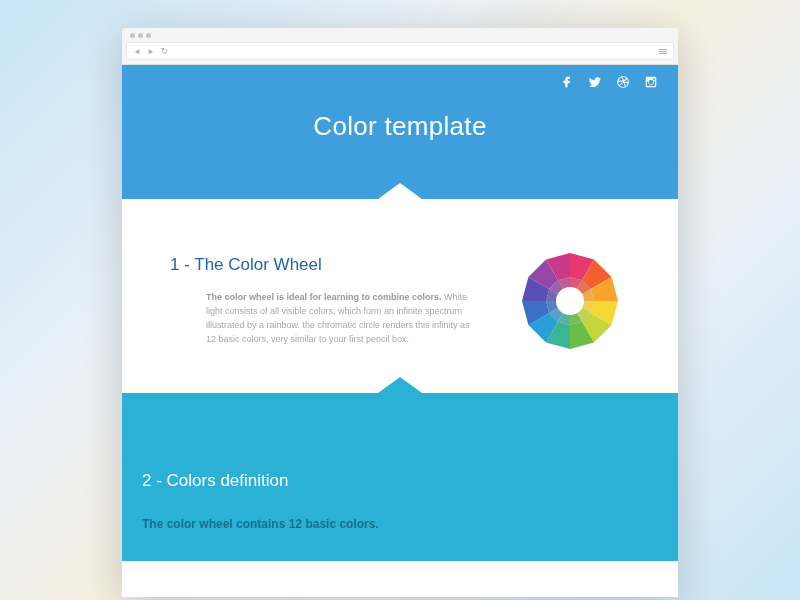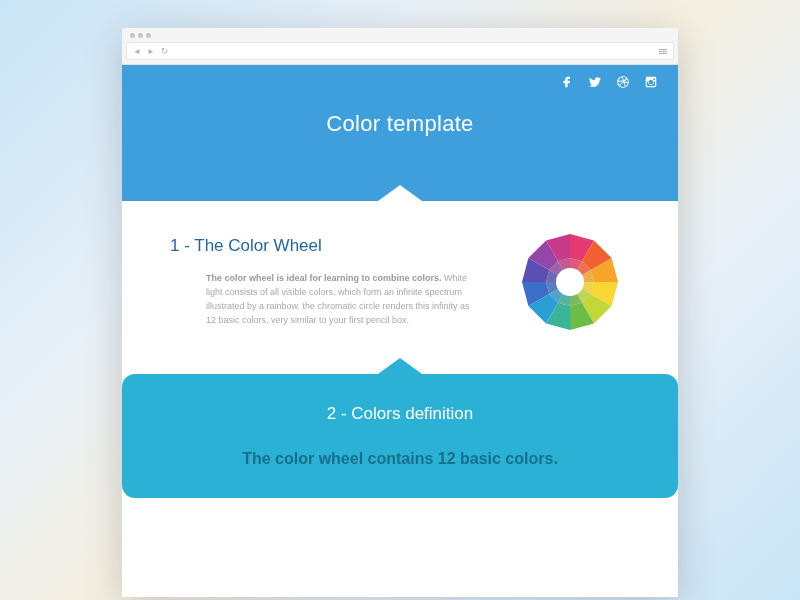--- a/index.html
+++ b/index.html
@@ -56,27 +56,27 @@
     padding: 10px 20px 54px;
     position: relative;
   }
   .social {
     display: flex;
     justify-content: flex-end;
     gap: 14px;
     margin-bottom: 18px;
   }
   .social svg { width: 14px; height: 14px; fill: #fff; }
-  .hero h1 { font-weight: 300; font-size: 22px; letter-spacing: 0.3px; margin-bottom: 10px; }
+  .hero h1 { font-weight: 300; font-size: 26px; letter-spacing: 0.3px; margin-bottom: 3px; }
   .hero p { font-size: 9px; font-weight: 300; opacity: 0.95; }
 
   .section1 {
     background: #fff;
     position: relative;
-    padding: 31px 48px 42px;
+    padding: 52px 48px 42px;
     display: flex;
     align-items: center;
     gap: 30px;
   }
   .section1::before {
     content:"";
     position:absolute;
     top:-16px; left:50%;
     transform: translateX(-50%);
     width:0; height:0;
@@ -87,36 +87,34 @@
   .s1-text { flex: 1; }
   .s1-text h2 { color: #2266a5; font-size: 17px; font-weight: 400; margin-bottom: 16px; }
   .s1-text p { color: #a8a8a8; font-size: 9px; line-height: 1.55; margin-left: 36px; }
   .s1-text p b { color: #9a9a9a; font-weight: 600; }
   .wheel-wrap { width: 120px; display:flex; justify-content:center; }
   .wheel { width: 100px; height: 100px; position: relative; }
 
   .section2 {
     background: #2bb0d6;
     position: relative;
-    text-align: center;
-    padding: 30px 20px 30px;
-    border-radius: 13px;
+    padding: 78px 20px 30px;
   }
   .section2::before {
     content:"";
     position:absolute;
     top:-16px; left:50%;
     transform: translateX(-50%);
     width:0; height:0;
     border-left: 22px solid transparent;
     border-right: 22px solid transparent;
     border-bottom: 16px solid #2bb0d6;
   }
   .section2 h2 { color:#fff; font-size: 17px; font-weight: 400; margin-bottom: 26px; }
-  .section2 .sub { color:#17708a; font-size: 16px; font-weight: 600; }
+  .section2 .sub { color:#17708a; font-size: 12px; font-weight: 600; }
 </style>
 </head>
 <body>
 
 <div class="browser">
   <div class="chrome-top">
     <div class="tab-bar">
       <div class="dot"></div>
       <div class="dot"></div>
       <div class="dot"></div>

